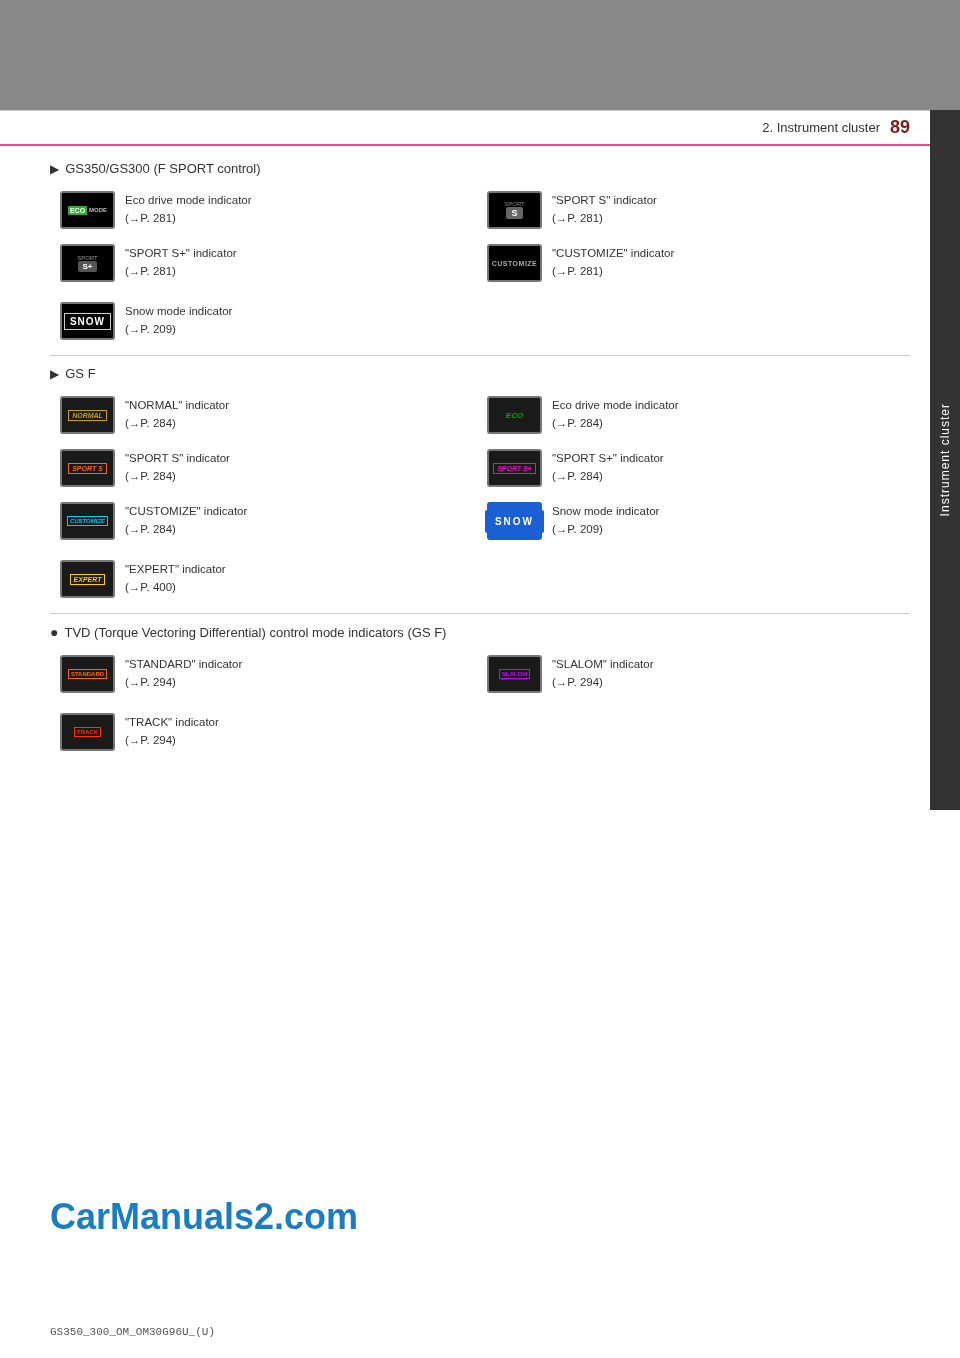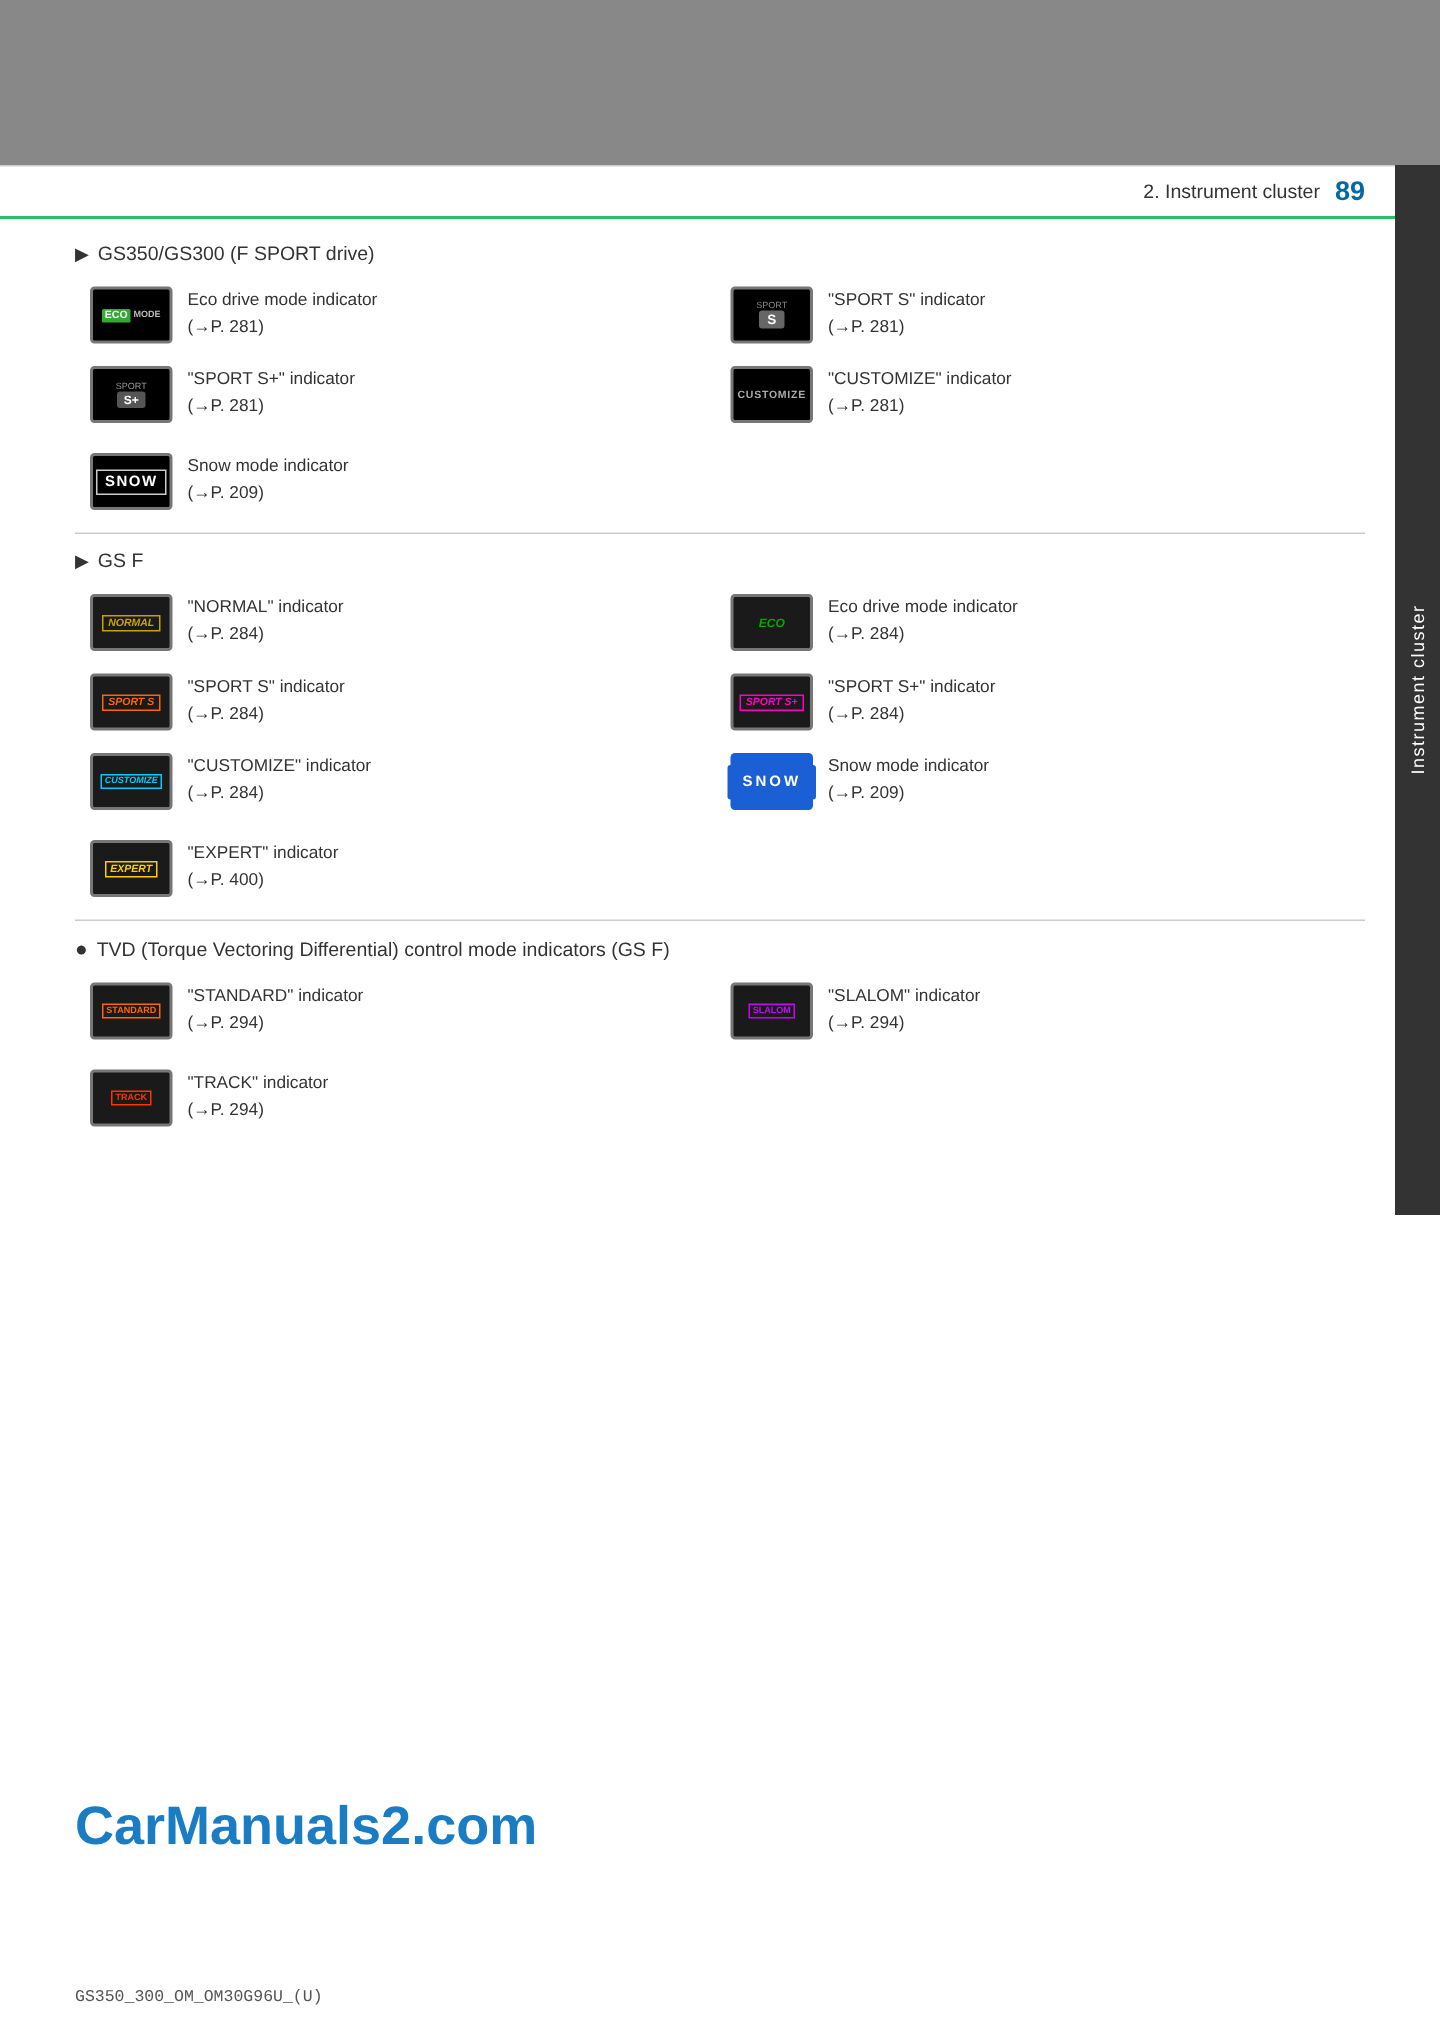--- a/index.html
+++ b/index.html
@@ -40,31 +40,31 @@
       transform: rotate(180deg);
       white-space: nowrap;
       letter-spacing: 1px;
     }
     
     .header-bar {
       display: flex;
       justify-content: flex-end;
       align-items: center;
       padding: 6px 50px 6px 16px;
-      border-bottom: 2px solid #22c55e;
+      border-bottom: 2px solid #ec4899;
       border-top: 1px solid #ccc;
     }
     .header-title {
       font-size: 13px;
       color: #333;
     }
     .header-page-num {
       font-size: 18px;
       font-weight: bold;
-      color: #0369a1;
+      color: #7f1d1d;
       margin-left: 10px;
     }
     
     .content {
       padding: 15px 50px 20px 50px;
     }
     
     .section-header {
       display: flex;
       align-items: center;
@@ -324,21 +324,21 @@
 
   <div class="header-bar">
     <span class="header-title">2. Instrument cluster</span>
     <span class="header-page-num">89</span>
   </div>
 
   <div class="content">
 
     <div class="section-header">
       <span class="arrow-right">▶</span>
-      <span>GS350/GS300 (F SPORT drive)</span>
+      <span>GS350/GS300 (F SPORT control)</span>
     </div>
 
     <div class="indicator-grid">
 
       <div class="indicator-item">
         <div class="indicator-icon icon-eco-mode icon-bordered">
           <div class="eco-inner">
             <span class="eco-box">ECO</span>
             <span class="mode-box">MODE</span>
           </div>

